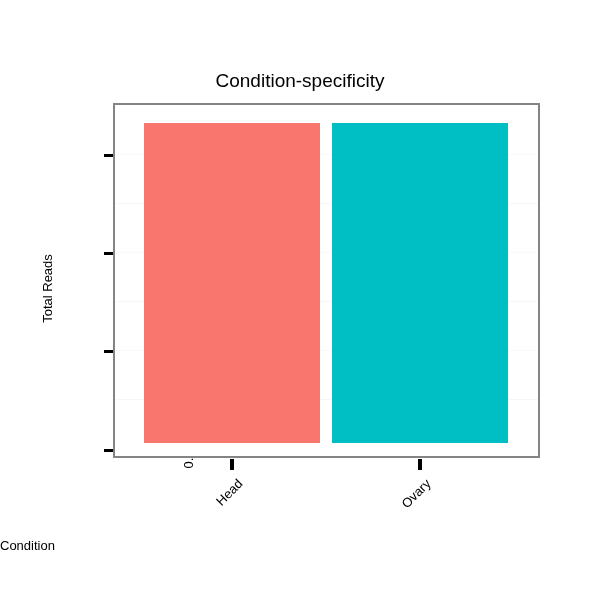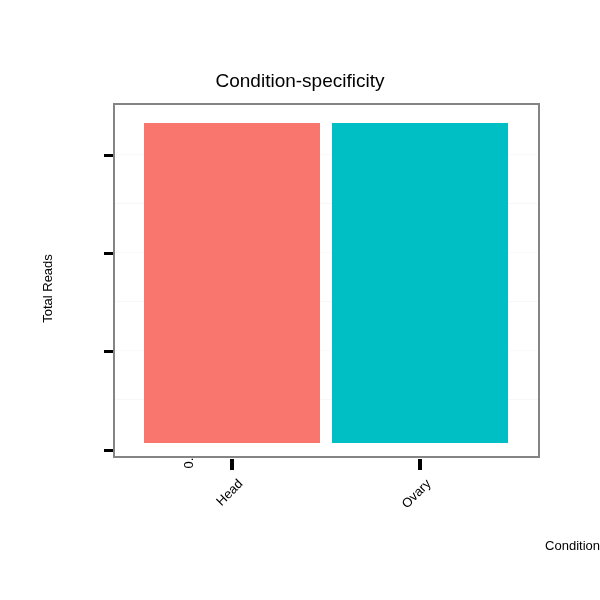--- a/index.html
+++ b/index.html
@@ -94,21 +94,21 @@
     font-size:13px;
     color:#000000;
     white-space:nowrap;
     transform:rotate(-45deg);
     transform-origin:right top;
     text-align:right;
   }
   .x-axis-title{
     position:absolute;
     left:0;top:538px;width:600px;
-    text-align:right;
+    text-align:left;
     font-size:13px;
     color:#000000;
   }
 </style>
 </head>
 <body>
 
 <div id="plot">
 
   <div class="chart-title">Condition-specificity</div>

